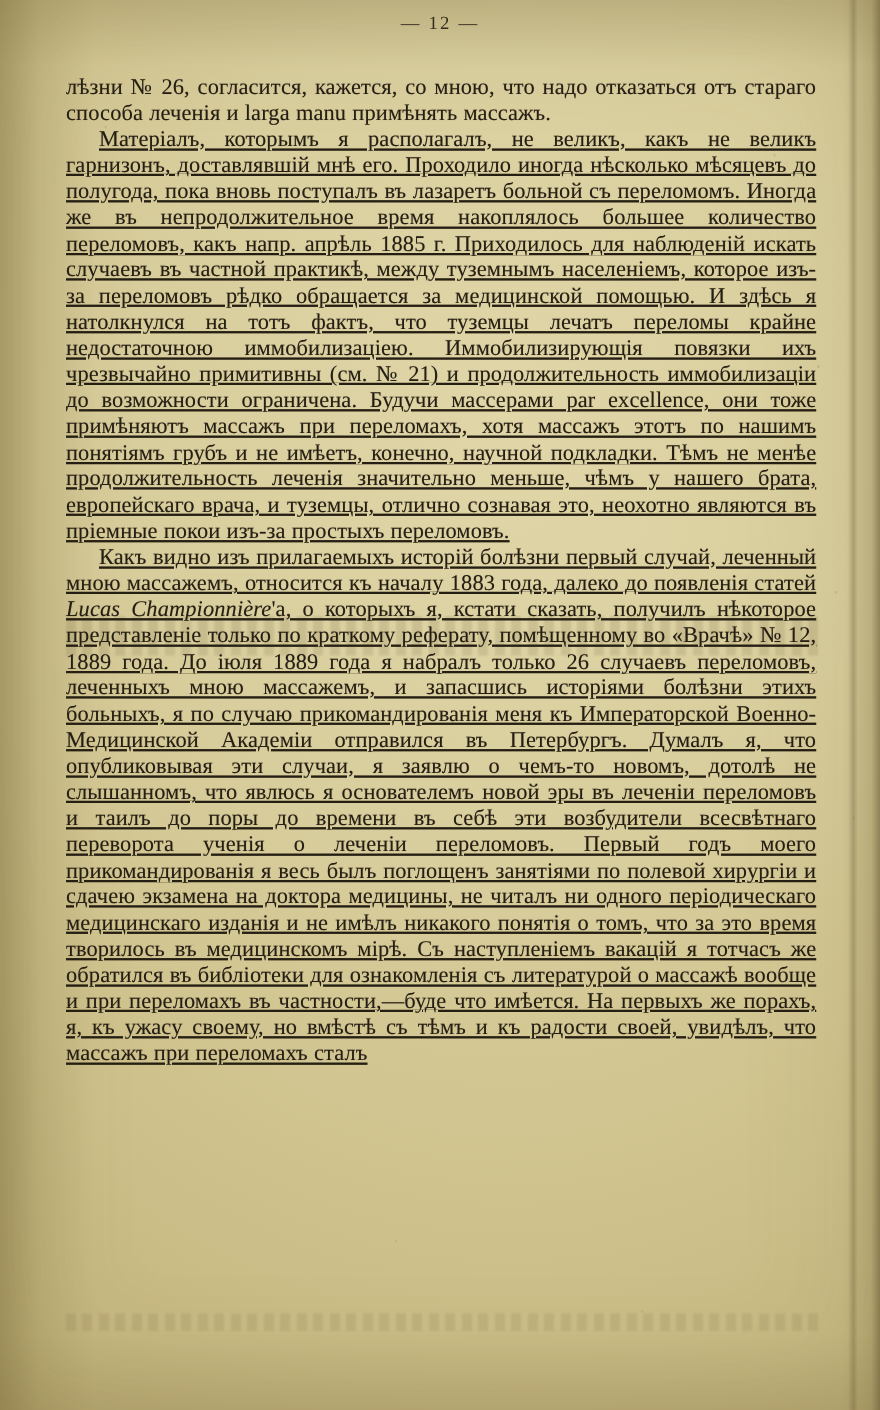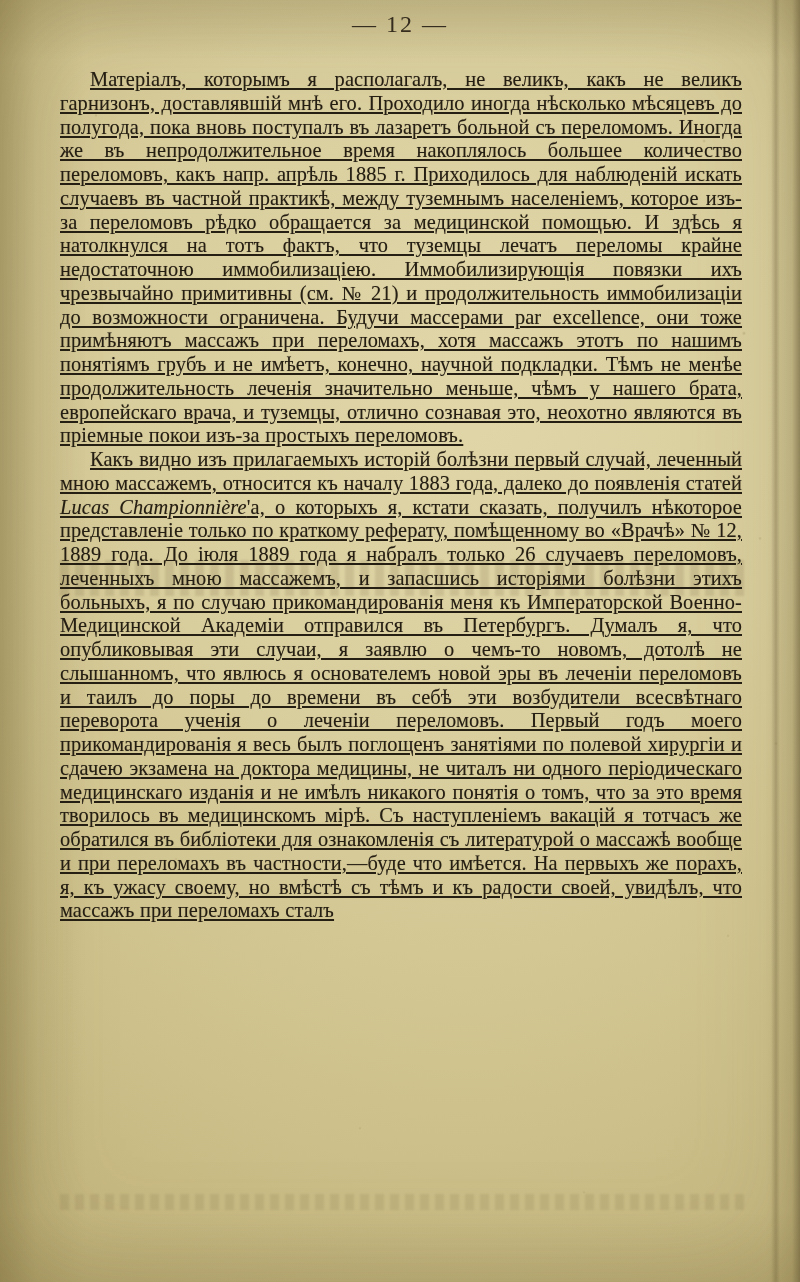--- a/index.html
+++ b/index.html
@@ -71,21 +71,21 @@
     filter: blur(0.8px);
   }
   .showthrough.b2 { top: 1194px; height: 16px; opacity: 0.13; }
 
   .folio {
     position: absolute;
     top: 11px;
     left: 0;
     right: 0;
     text-align: center;
-    font-size: 24px;
+    font-size: 17px;
     letter-spacing: 2px;
     color: #2b2317;
     opacity: 0.93;
   }
 
   .text-block {
     position: absolute;
     left: 60px;
     top: 68px;
     width: 682px;
@@ -117,19 +117,20 @@
 
 <div class="scan-page">
 
   <div class="paper-grain"></div>
   <div class="showthrough"></div>
   <div class="showthrough b2"></div>
 
   <div class="folio">— 12 —</div>
 
   <div class="text-block">
+    <p class="para">лѣзни № 26, согласится, кажется, со мною, что надо отказаться отъ стараго способа леченія и larga manu примѣнять массажъ.</p>
     <p class="para indent">Матеріалъ, которымъ я располагалъ, не великъ, какъ не великъ гарнизонъ, доставлявшій мнѣ его. Проходило иногда нѣсколько мѣсяцевъ до полугода, пока вновь поступалъ въ лазаретъ больной съ переломомъ. Иногда же въ непродолжительное время накоплялось большее количество переломовъ, какъ напр. апрѣль 1885 г. Приходилось для наблюденій искать случаевъ въ частной практикѣ, между туземнымъ населеніемъ, которое изъ-за переломовъ рѣдко обращается за медицинской помощью. И здѣсь я натолкнулся на тотъ фактъ, что туземцы лечатъ переломы крайне недостаточною иммобилизаціею. Иммобилизирующія повязки ихъ чрезвычайно примитивны (см. № 21) и продолжительность иммобилизаціи до возможности ограничена. Будучи массерами par excellence, они тоже примѣняютъ массажъ при переломахъ, хотя массажъ этотъ по нашимъ понятіямъ грубъ и не имѣетъ, конечно, научной подкладки. Тѣмъ не менѣе продолжительность леченія значительно меньше, чѣмъ у нашего брата, европейскаго врача, и туземцы, отлично сознавая это, неохотно являются въ пріемные покои изъ-за простыхъ переломовъ.</p>
     <p class="para indent">
       <span>Какъ видно изъ прилагаемыхъ исторій болѣзни первый случай, леченный мною массажемъ, относится къ началу 1883 года, далеко до появленія статей </span><span class="ital">Lucas Championnière</span><span>'а, о которыхъ я, кстати сказать, получилъ нѣкоторое представленіе только по краткому реферату, помѣщенному во «Врачѣ» № 12, 1889 года. До іюля 1889 года я набралъ только 26 случаевъ переломовъ, леченныхъ мною массажемъ, и запасшись исторіями болѣзни этихъ больныхъ, я по случаю прикомандированія меня къ Императорской Военно-Медицинской Академіи отправился въ Петербургъ. Думалъ я, что опубликовывая эти случаи, я заявлю о чемъ-то новомъ, дотолѣ не слышанномъ, что явлюсь я основателемъ новой эры въ леченіи переломовъ и таилъ до поры до времени въ себѣ эти возбудители всесвѣтнаго переворота ученія о леченіи переломовъ. Первый годъ моего прикомандированія я весь былъ поглощенъ занятіями по полевой хирургіи и сдачею экзамена на доктора медицины, не читалъ ни одного періодическаго медицинскаго изданія и не имѣлъ никакого понятія о томъ, что за это время творилось въ медицинскомъ мірѣ. Съ наступленіемъ вакацій я тотчасъ же обратился въ библіотеки для ознакомленія съ литературой о массажѣ вообще и при переломахъ въ частности,—буде что имѣется. На первыхъ же порахъ, я, къ ужасу своему, но вмѣстѣ съ тѣмъ и къ радости своей, увидѣлъ, что массажъ при переломахъ сталъ</span>
     </p>
   </div>
 
 </div>
 
 </body></html>

